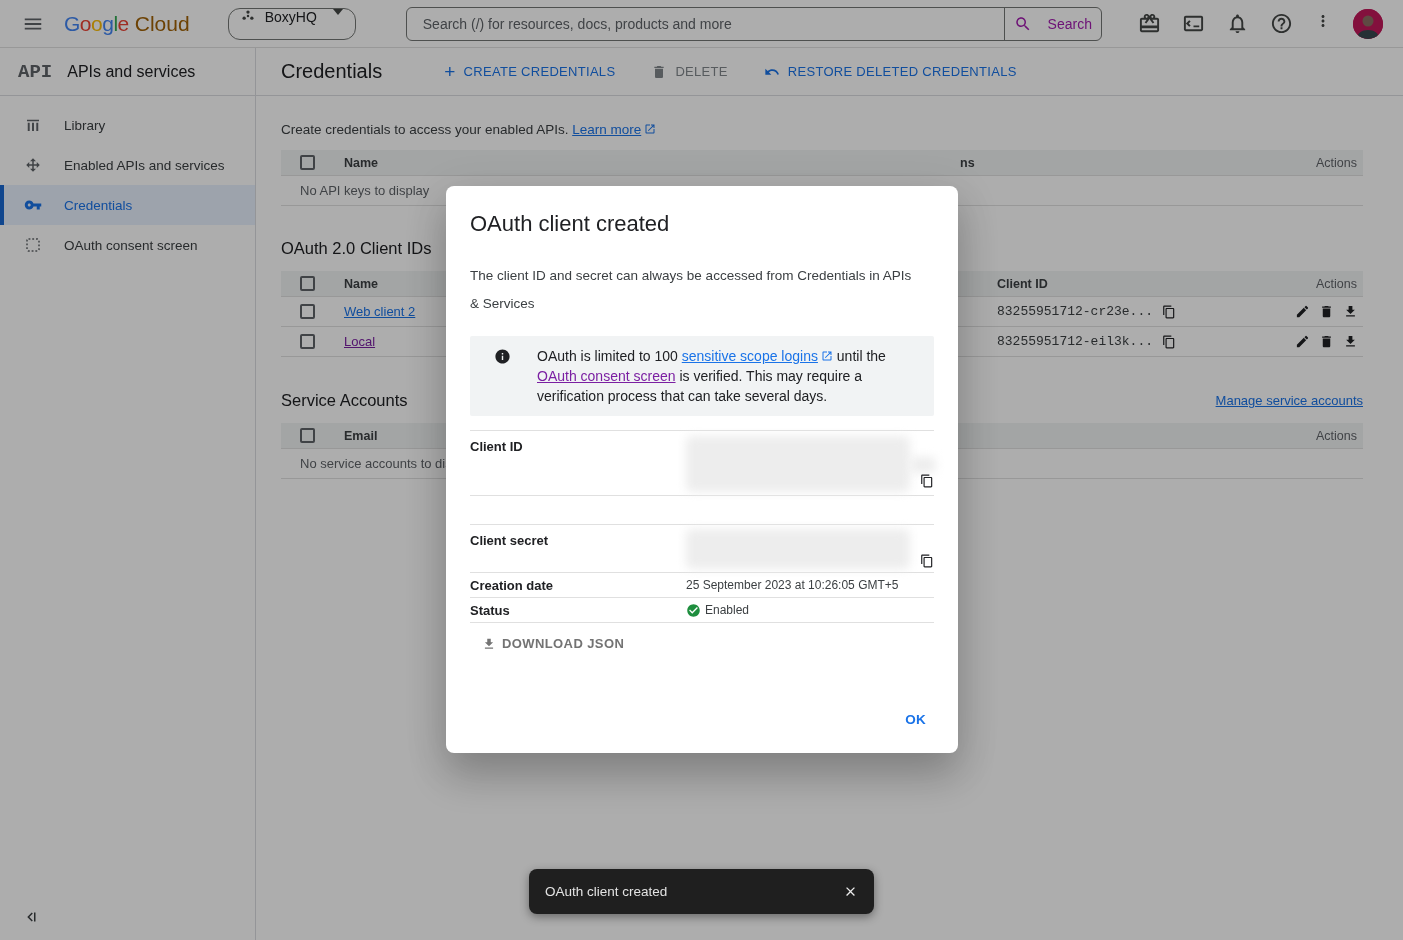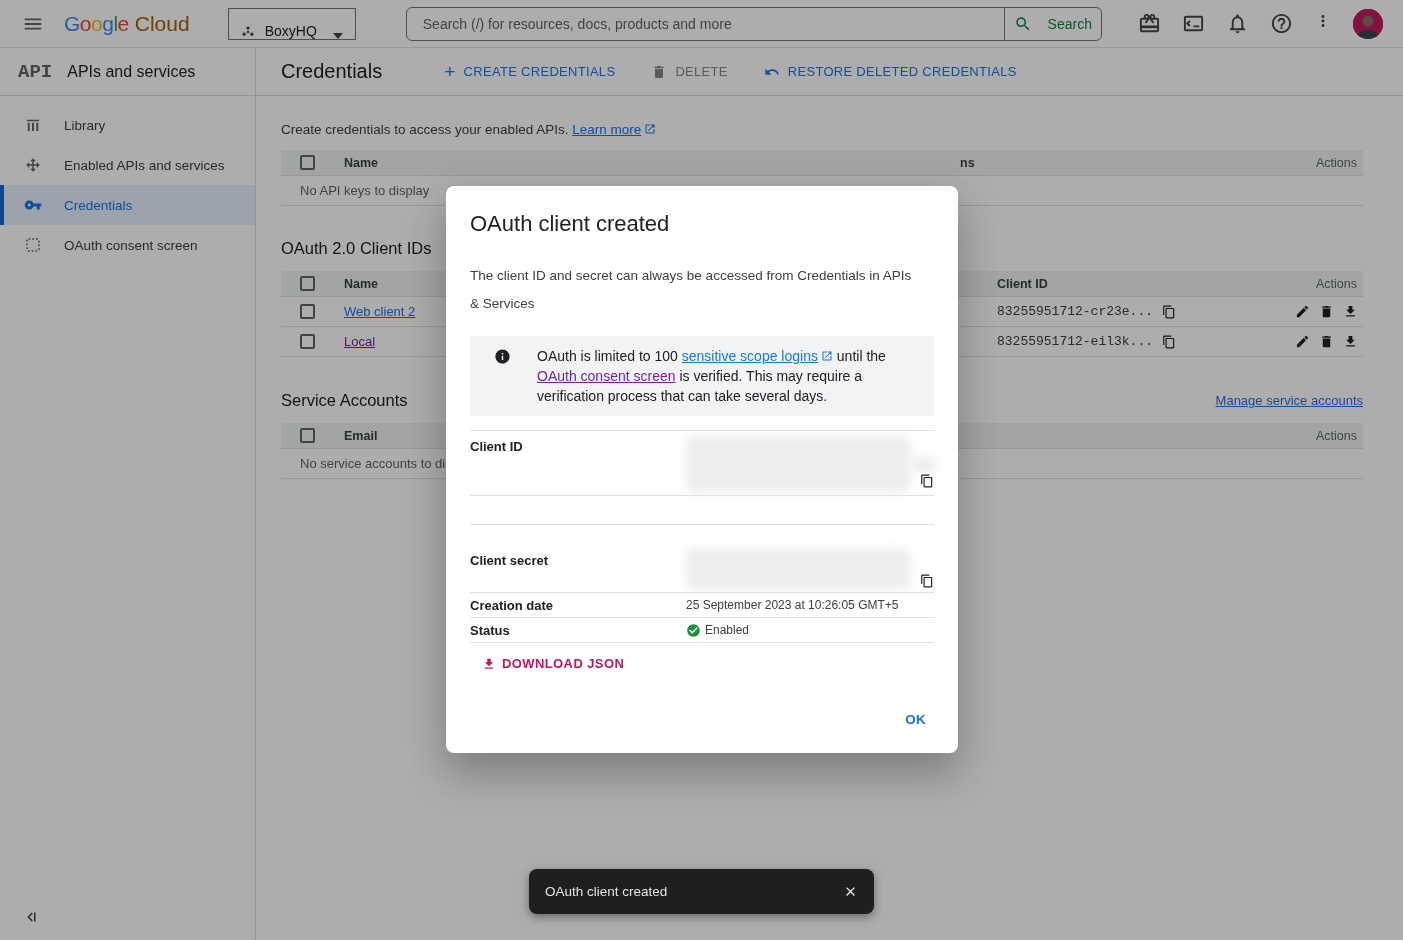--- a/index.html
+++ b/index.html
@@ -8,30 +8,30 @@
   svg { display:block; }
 
   
   .topbar { height:48px; display:flex; align-items:center; background:#fff;
     border-bottom:1px solid #e0e0e0; position:relative; z-index:1; }
   .hamburger { margin-left:22px; width:22px; height:22px; color:#5f6368; cursor:pointer; }
   .glogo { display:flex; align-items:baseline; margin-left:20px; font-size:21px; letter-spacing:-.5px; cursor:pointer; }
   .glogo .l0{color:#4285f4}.glogo .l1{color:#ea4335}.glogo .l2{color:#fbbc05}
   .glogo .l3{color:#4285f4}.glogo .l4{color:#34a853}.glogo .l5{color:#ea4335}
   .glogo .cloud { color:#a16207; margin-left:6px; letter-spacing:0; }
-  .project-btn { margin-left:38px; height:32px; border:1px solid #747775; border-radius:0;
-    display:flex; align-items:flex-end; padding:0 12px; gap:10px; cursor:pointer; background:#fff; }
+  .project-btn { margin-left:38px; height:32px; border:1px solid #747775; border-radius:12px;
+    display:flex; align-items:flex-start; padding:0 12px; gap:10px; cursor:pointer; background:#fff; }
   .project-btn .plabel { font-size:14px; font-weight:500; color:#202124; }
   .caret { width:0; height:0; border-left:5px solid transparent; border-right:5px solid transparent;
     border-top:6px solid #444746; margin-left:6px; }
   .searchbar { margin-left:50px; width:696px; height:34px; border:1px solid #747775; border-radius:6px;
     display:flex; align-items:center; overflow:hidden; background:#fff; }
   .search-ph { flex:1; padding-left:16px; font-size:14px; color:#5f6368; cursor:text; white-space:nowrap; }
   .search-btn { width:97px; height:100%; border-left:1px solid #747775; display:flex; align-items:center;
-    justify-content:center; gap:16px; color:#15803d; font-size:14px; font-weight:500; cursor:pointer; }
+    justify-content:center; gap:16px; color:#a21caf; font-size:14px; font-weight:500; cursor:pointer; }
   .hdr-icons { margin-left:auto; display:flex; align-items:center; gap:21px; margin-right:20px; }
   .hicon { width:23px; height:23px; color:#444746; cursor:pointer; }
   .avatar { width:30px; height:30px; border-radius:50%; background:#c2185b; overflow:hidden; cursor:pointer; }
 
   
   .shell { display:flex; height:892px; position:relative; z-index:1; }
   .sidebar { width:256px; border-right:1px solid #dadce0; position:relative; background:#fff; flex:none; }
   .sidebar-head { height:48px; border-bottom:1px solid #dadce0; display:flex; align-items:center; padding-left:18px; }
   .api-logo { font-family:"Liberation Mono","DejaVu Sans Mono",monospace; font-weight:700;
     font-size:19px; color:#5f6368; }
@@ -83,39 +83,39 @@
   
   .overlay { position:absolute; inset:0; background:rgba(0,0,0,.32); z-index:10; }
   .modal { position:absolute; left:446px; top:186px; width:512px; height:567px; background:#fff;
     border-radius:8px; box-shadow:0 24px 38px rgba(0,0,0,.18),0 9px 46px rgba(0,0,0,.12);
     z-index:20; padding:24px; }
   .modal h1 { font-size:22px; font-weight:400; color:#202124; line-height:28px; }
   .modal-body { margin-top:24px; font-size:13.5px; line-height:28px; color:#3c4043; width:444px; }
   .info-box { margin-top:18px; background:#f1f3f4; display:flex; padding:10px 20px 10px 24px; gap:26px; border-radius:2px; }
   .info-ic { width:17px; height:17px; color:#202124; flex:none; margin-top:2px; }
   .info-text { font-size:14px; line-height:20px; color:#202124; }
-  .kv-row { position:relative; border-bottom:1px solid #e0e0e0;margin-top:20px; }
+  .kv-row { position:relative; border-bottom:1px solid #e0e0e0; }
   .kv-label { font-size:13px; font-weight:600; color:#202124; }
   .kv-value { font-size:12px; color:#3c4043; }
   .row-clientid { margin-top:14px; height:66px; border-top:1px solid #e0e0e0; }
   .row-clientid .kv-label { position:absolute; left:0; top:8px; }
   .row-secret { height:48px; }
   .row-secret .kv-label { position:absolute; left:0; top:8px; }
   .kv-group { margin-top:28px; border-top:1px solid #e0e0e0; }
   .row-flex { height:25px; display:flex; align-items:center; border-bottom:1px solid #e0e0e0; }
   .row-flex .kv-label { width:216px; flex:none; }
   .blob { position:absolute; background:#ededed; filter:blur(5px); border-radius:6px; }
   .blob-a { left:216px; top:5px; width:224px; height:56px; }
   .blob-b { left:440px; top:26px; width:26px; height:16px; }
   .blob-c { left:216px; top:4px; width:224px; height:40px; }
   .copy-abs { position:absolute; right:0; }
   .status-val { display:flex; align-items:center; gap:4px; }
   .check-ic { width:15px; height:15px; color:#1e8e3e; }
   .dl-btn { margin-top:9px; margin-left:6px; display:inline-flex; align-items:center; gap:6px;
-    color:#be185d; font-weight:600; font-size:13px; letter-spacing:.4px; cursor:pointer; padding:4px 6px; }
+    color:#737373; font-weight:600; font-size:13px; letter-spacing:.4px; cursor:pointer; padding:4px 6px; }
   .dl-ic { width:14px; height:14px; }
   .ok-btn { position:absolute; right:24px; bottom:20px; color:#1a73e8; font-weight:600;
     font-size:13.5px; letter-spacing:.3px; padding:6px 8px; cursor:pointer; }
 
   
   .snackbar { position:absolute; left:529px; top:869px; width:345px; height:45px; background:#1f1f1f;
     border-radius:8px; z-index:30; display:flex; align-items:center; padding:0 16px;
     color:#e3e3e3; font-size:13.5px; box-shadow:0 3px 10px rgba(0,0,0,.4); }
   .snack-close { margin-left:auto; width:15px; height:15px; color:#ececec; cursor:pointer; }
 </style>

